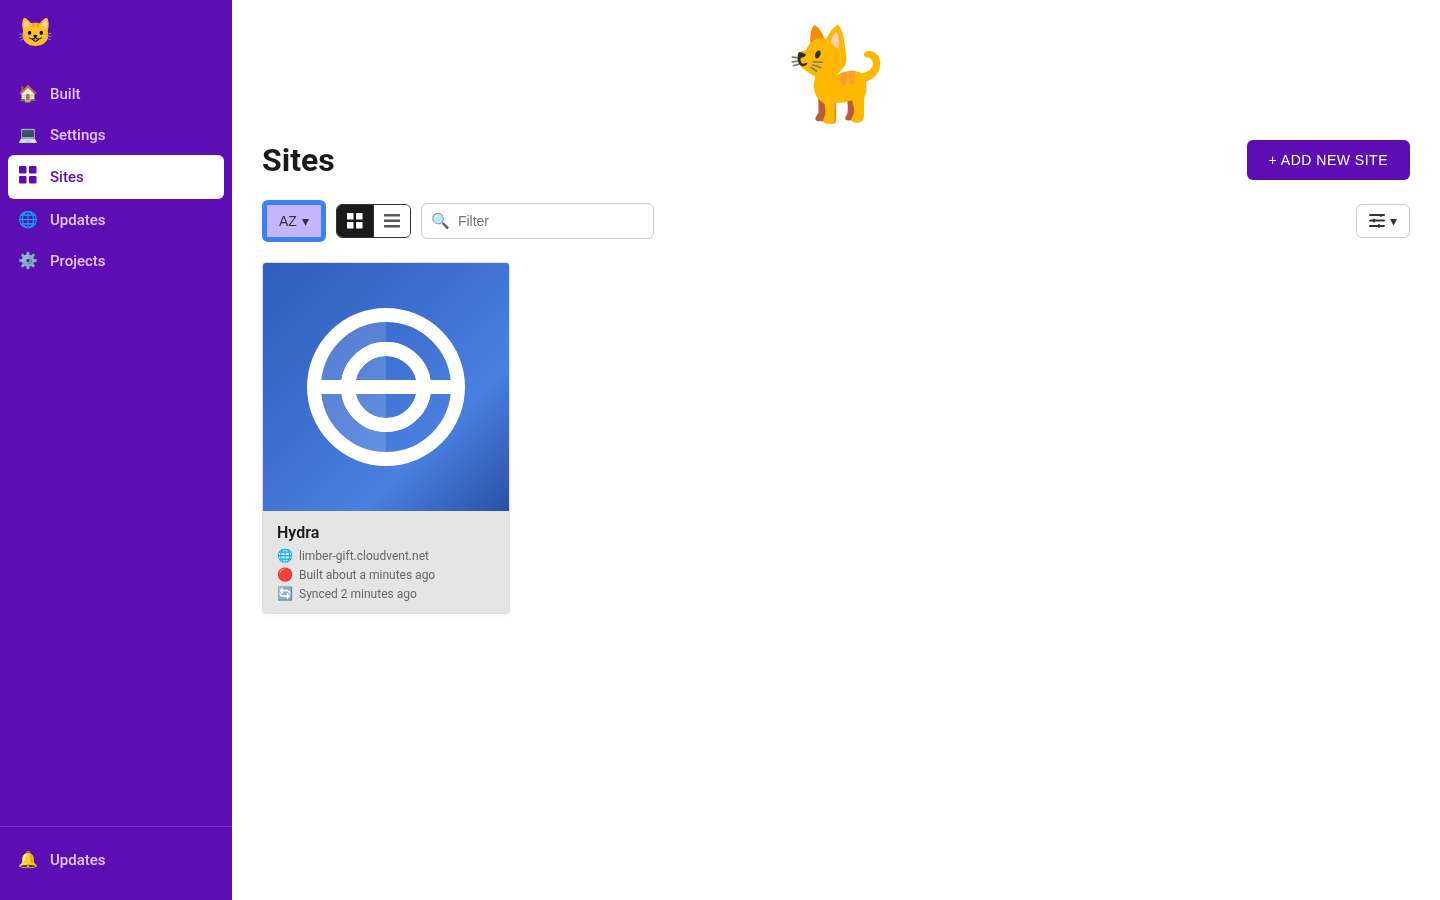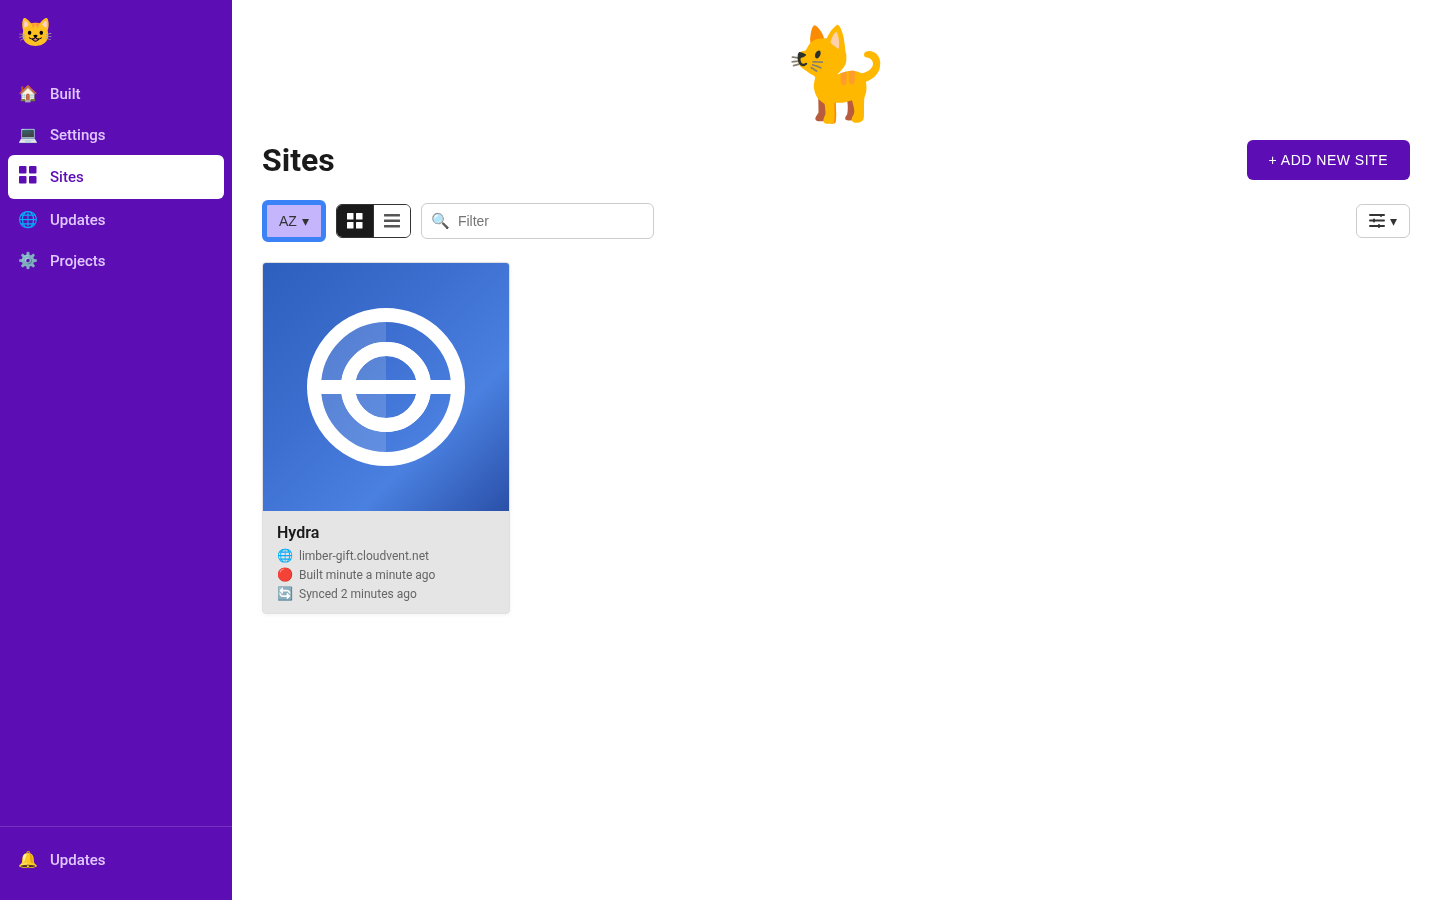--- a/index.html
+++ b/index.html
@@ -380,21 +380,21 @@
       </div>
       <div class="site-info">
         <div class="site-name">Hydra</div>
         <div class="site-meta">
           <div class="site-meta-row">
             <span class="meta-icon">🌐</span>
             <span>limber-gift.cloudvent.net</span>
           </div>
           <div class="site-meta-row">
             <span class="meta-icon">🔴</span>
-            <span>Built minute a minute ago</span>
+            <span>Built about a minutes ago</span>
           </div>
           <div class="site-meta-row">
             <span class="meta-icon">🔄</span>
             <span>Synced 2 minutes ago</span>
           </div>
         </div>
       </div>
     </div>
   </div>
 </div>

